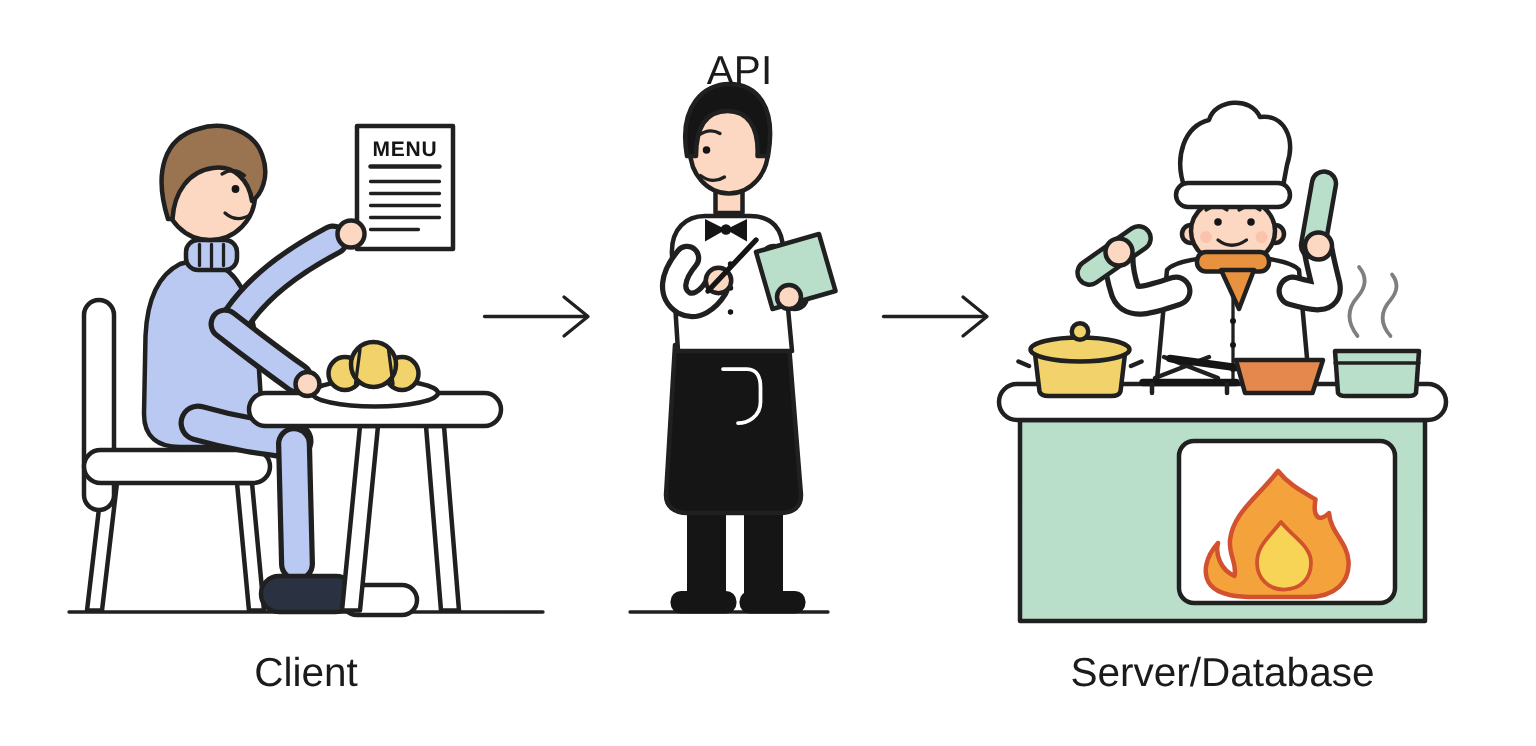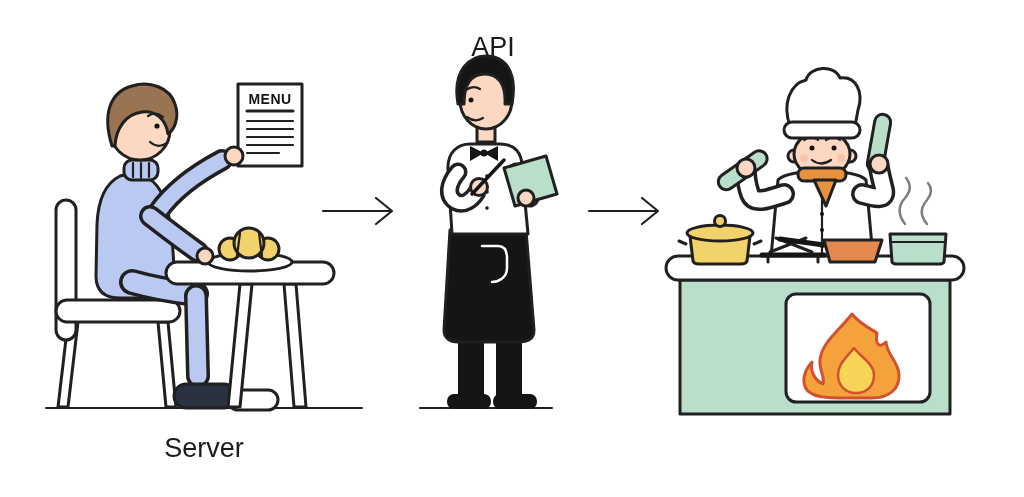--- a/index.html
+++ b/index.html
@@ -227,14 +227,15 @@
         <path class="ln thin" d="M890 242 H946"></path>
       </g>
       <g>
         <path d="M905 224 C 898 215, 898 206, 905 198 C 911 191, 911 184, 906 178" fill="none" stroke="var(--steam-gray)" stroke-width="2.5" stroke-linecap="round"></path>
         <path d="M927 224 C 920 216, 920 208, 927 200 C 932 194, 932 188, 928 183" fill="none" stroke="var(--steam-gray)" stroke-width="2.5" stroke-linecap="round"></path>
       </g>
     </g>
   </svg>
 
   <div class="lbl lbl-api">API</div>
-  <div class="lbl lbl-client">Server</div>
+  <div class="lbl lbl-client">Client</div>
+  <div class="lbl lbl-server">Server/Database</div>
 </div>
 
 </body></html>

